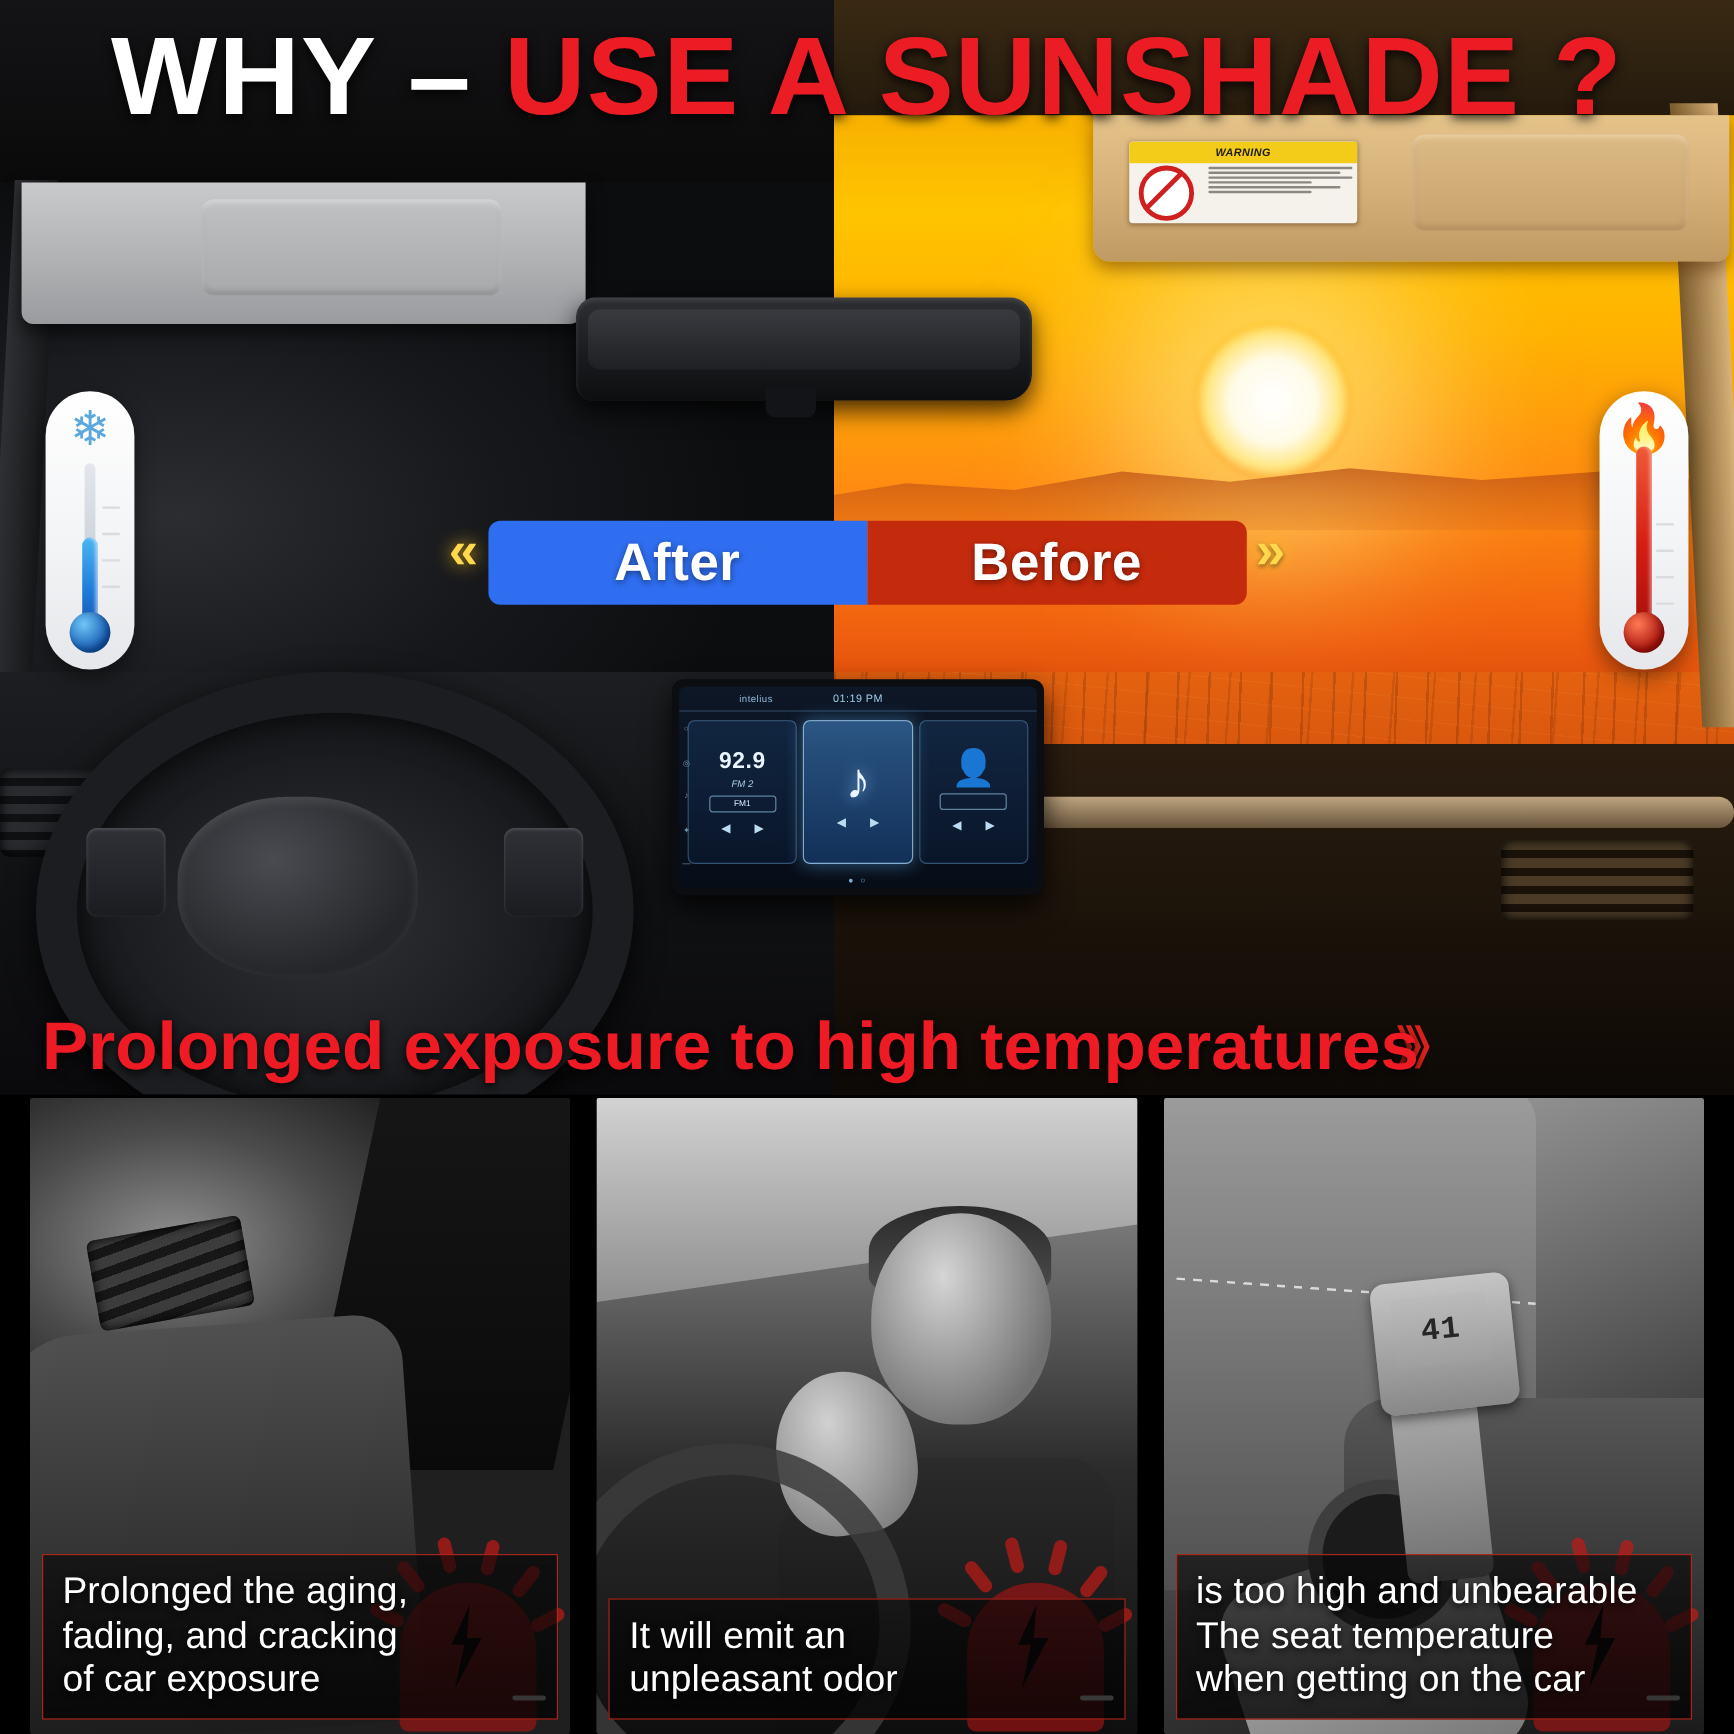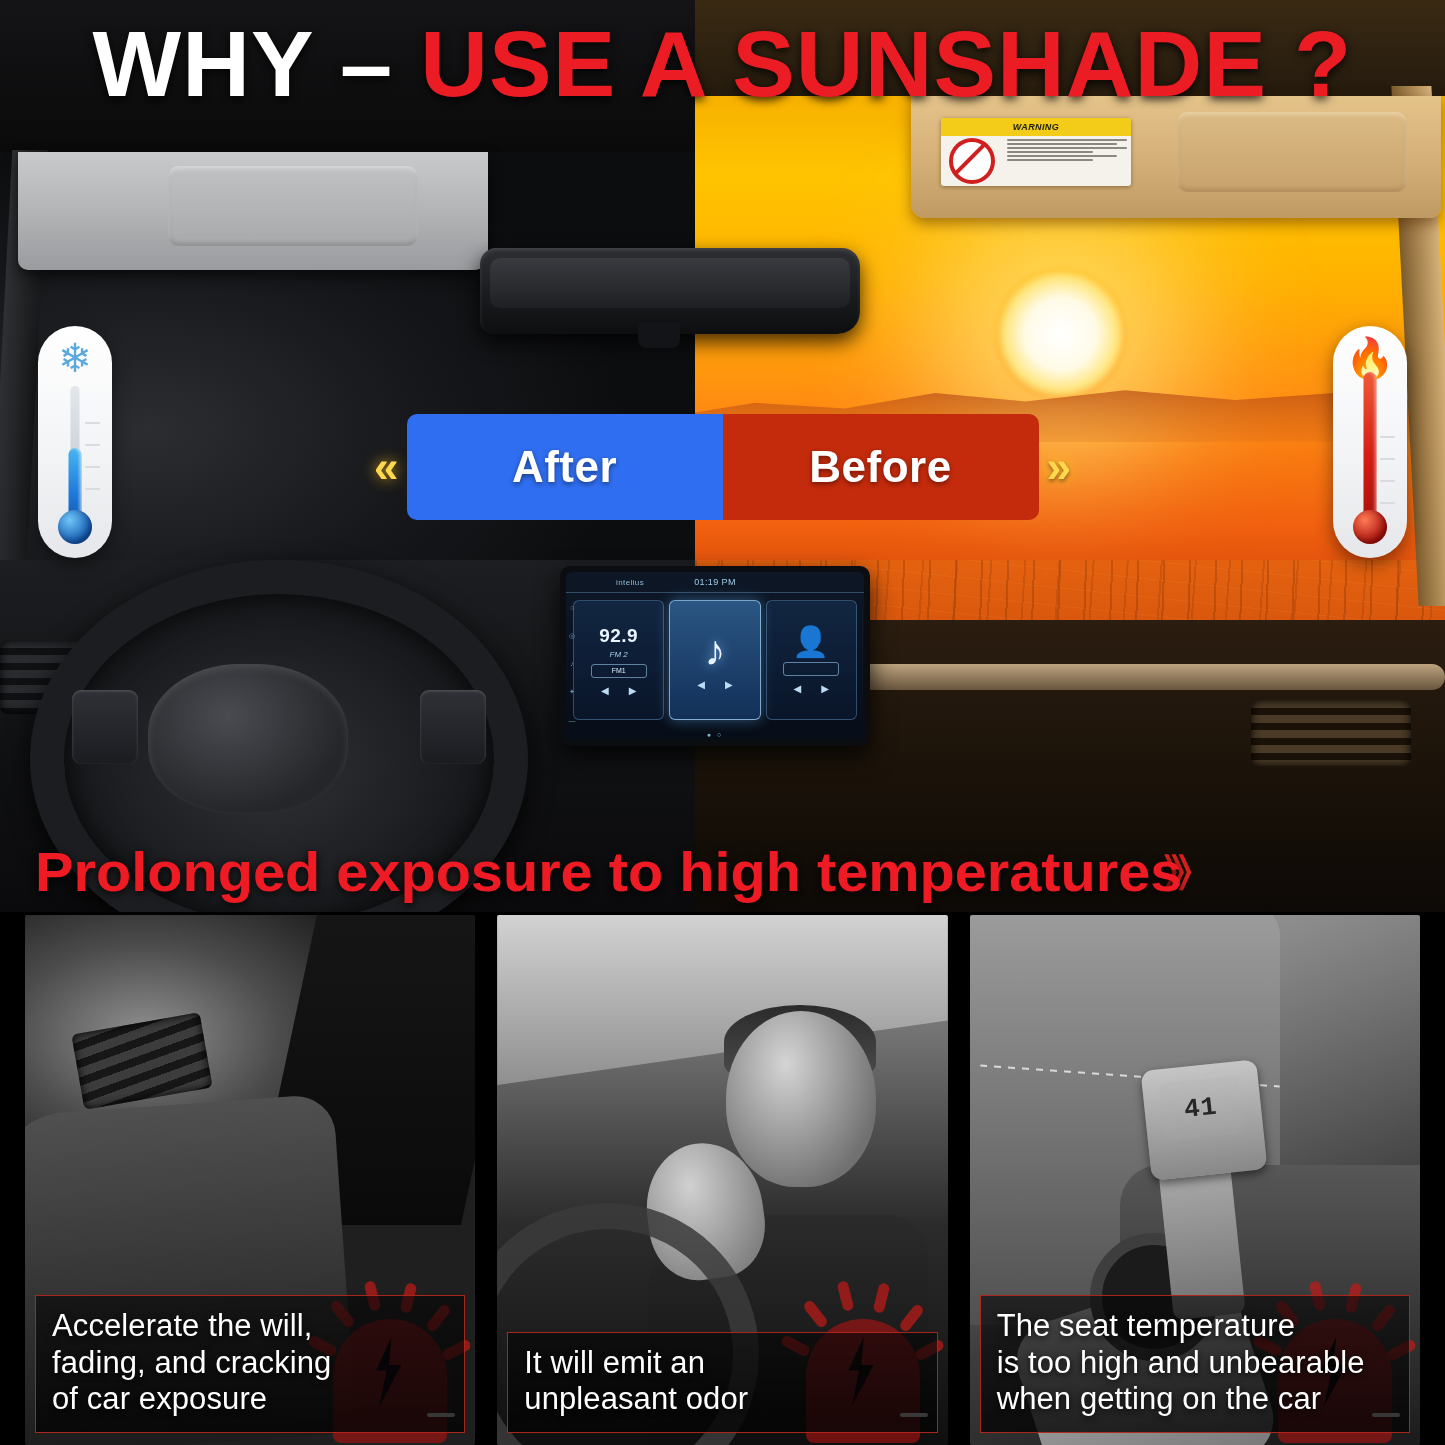--- a/index.html
+++ b/index.html
@@ -146,21 +146,21 @@
     font-family:"Liberation Sans Narrow","Liberation Sans",sans-serif;
     font-weight:bold;font-size:92px;line-height:1;letter-spacing:1px;
     transform:scaleX(1.02);text-shadow:0 3px 10px rgba(0,0,0,.85);white-space:nowrap;}
   .title .w{color:#ffffff;} .title .r{color:#ec1c24;}
 
   
   .badges{position:absolute;left:0;top:414px;width:1445px;display:flex;align-items:center;justify-content:center;z-index:12;}
   .chev{color:#ffd84d;font-size:44px;font-weight:bold;line-height:1;
     text-shadow:0 0 14px rgba(255,200,40,.9),0 2px 4px rgba(0,0,0,.6);padding:0 8px;}
   .badge{height:70px;display:flex;align-items:center;justify-content:center;color:#fff;
-    font-size:44px;font-weight:bold;letter-spacing:.5px;padding:18px 40px;text-shadow:0 2px 5px rgba(0,0,0,.45);}
+    font-size:44px;font-weight:bold;letter-spacing:.5px;padding:0 40px;text-shadow:0 2px 5px rgba(0,0,0,.45);margin-top:20px;}
   .badge.after{background:#2f6ef0;border-radius:10px 0 0 10px;min-width:236px;}
   .badge.before{background:#c42a0c;border-radius:0 10px 10px 0;min-width:236px;}
 
   
   .subhead{position:absolute;left:0;top:828px;width:1445px;height:86px;z-index:13;display:flex;align-items:center;}
   .subhead .txt{font-family:"Liberation Sans Narrow","Liberation Sans",sans-serif;
     font-weight:bold;font-size:56px;color:#ee1b24;letter-spacing:0;padding-left:34px;
     text-shadow:0 2px 8px rgba(0,0,0,.9);transform:scaleX(1.03);transform-origin:left center;white-space:nowrap;}
   .subhead .arrows{color:#d9211c;font-size:40px;font-weight:bold;margin-left:16px;letter-spacing:-6px;}
 
@@ -393,21 +393,21 @@
           <span class="ray r2"></span>
           <span class="ray r3"></span>
         <span class="ray r4"></span>
           <span class="ray r5"></span>
           <span class="ray r6"></span>
         <span class="dome"></span>
           <span class="bolt"></span>
           <span class="dash"></span>
       </div>
       <div class="cap">
-        <p>Accelerate the will,</p>
+        <p>Prolonged the aging,</p>
         <p>fading, and cracking</p>
         <p>of car exposure</p>
       </div>
     </div>
 
     <div class="panel">
       <div class="ph ph2">
         <div class="wind"></div>
         <div class="hair"></div>
         <div class="head"></div>
@@ -451,21 +451,21 @@
           <span class="ray r2"></span>
           <span class="ray r3"></span>
         <span class="ray r4"></span>
           <span class="ray r5"></span>
           <span class="ray r6"></span>
         <span class="dome"></span>
           <span class="bolt"></span>
           <span class="dash"></span>
       </div>
       <div class="cap">
+        <p>is too high and unbearable</p>
         <p>The seat temperature</p>
-        <p>is too high and unbearable</p>
         <p>when getting on the car</p>
       </div>
     </div>
 
   </div>
 
 </div>
 
 </body></html>

